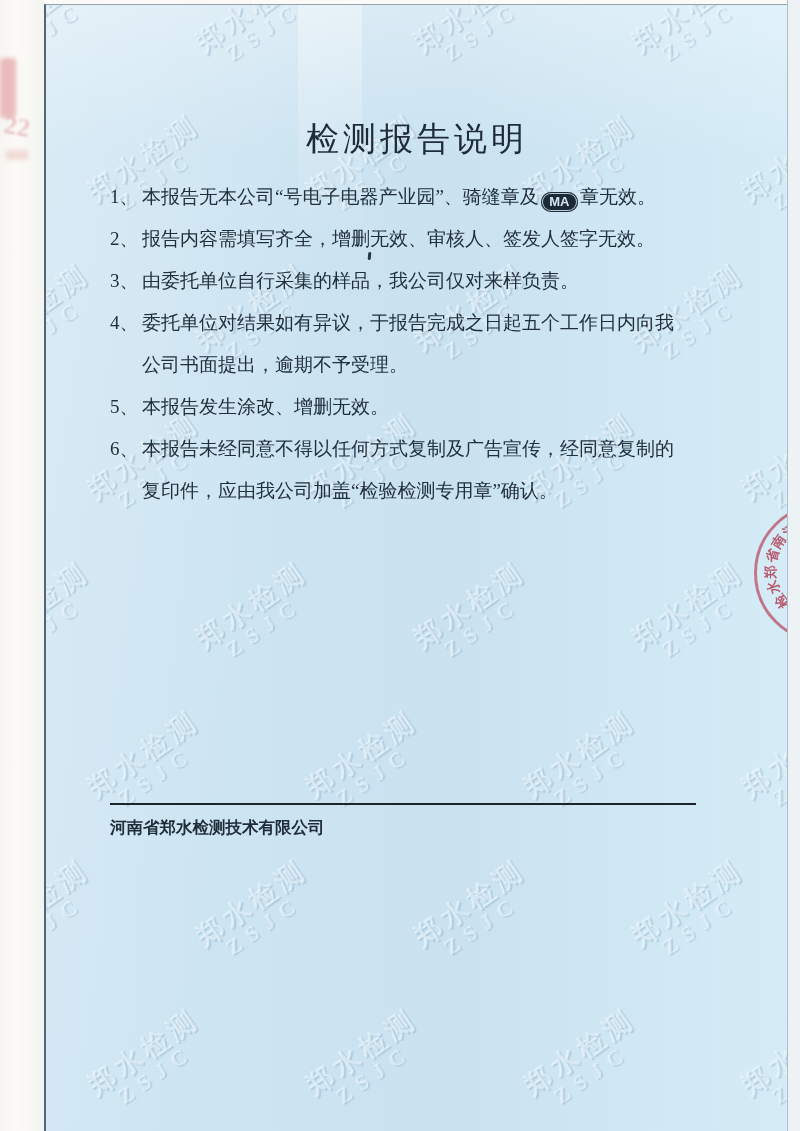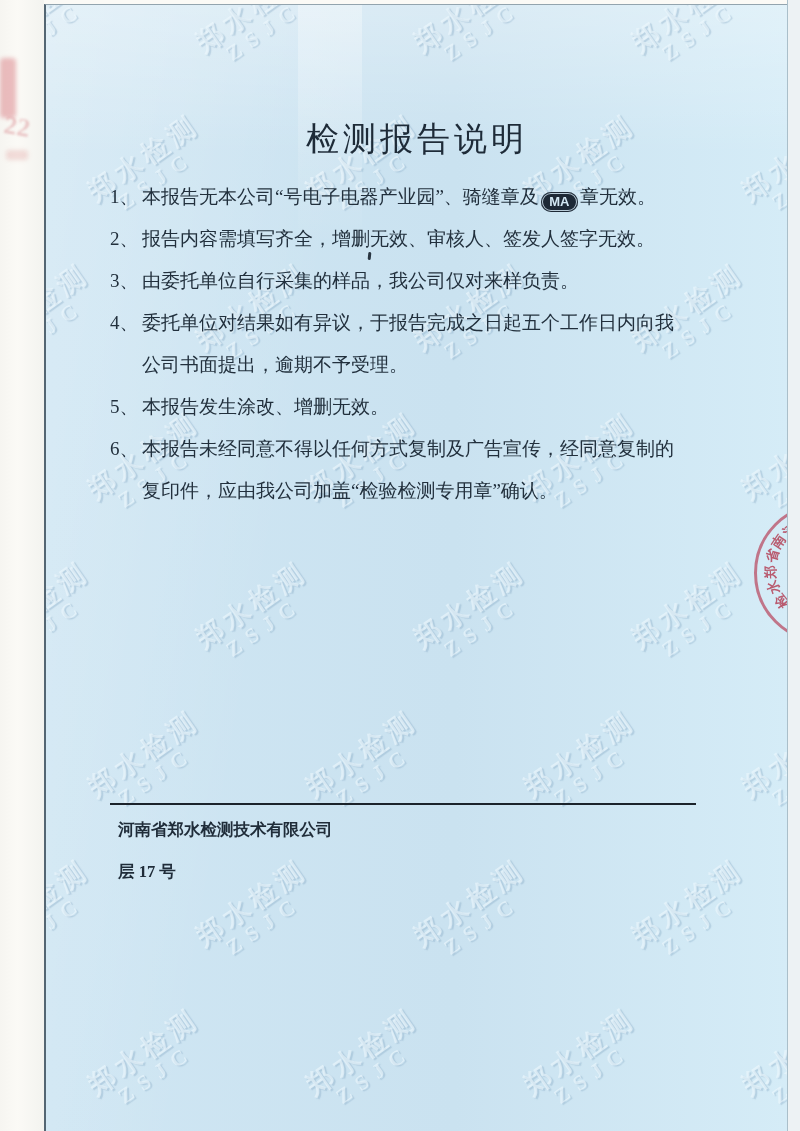--- a/index.html
+++ b/index.html
@@ -53,21 +53,21 @@
     background:#1d2936;color:#d3e8f4;border-radius:10px;text-align:center;
     font-size:13px;font-weight:bold;font-family:"Liberation Sans","DejaVu Sans",sans-serif;
     box-shadow:inset 0 0 0 1px #1d2936, inset 0 0 0 2px rgba(211,232,244,0.85);
     margin:0 2px;}
 
   .ink-tick{position:absolute;left:322px;top:247px;width:3px;height:8px;
     background:#2a3642;border-radius:2px;transform:rotate(6deg);}
 
   .footer{position:absolute;left:64px;top:790px;width:586px;}
   .divider{border:none;border-top:2px solid #1b232b;margin:8px 0 6px 0;width:100%;}
-  .footer p{margin:8px;font-size:16.5px;font-weight:bold;line-height:33.5px;color:#1f2c39;}
+  .footer p{margin:0;font-size:16.5px;font-weight:bold;line-height:33.5px;color:#1f2c39;}
 
   
   .stamp{position:absolute;inset:0;pointer-events:none;}
   .stamp-circle{position:absolute;left:708px;top:498px;width:134px;height:134px;
     border:3.5px solid rgba(184,70,94,0.72);border-radius:50%;}
   .seal-char{position:absolute;font-size:13.5px;font-weight:bold;
     color:rgba(178,58,80,0.82);transform-origin:center;}
 
   .light-band{position:absolute;left:252px;top:0;width:64px;height:240px;
     background:linear-gradient(180deg,rgba(255,255,255,0.35),rgba(255,255,255,0));}
@@ -243,21 +243,20 @@
         <span class="num">6、</span>
         <span class="txt">本报告未经同意不得以任何方式复制及广告宣传，经同意复制的复印件，应由我公司加盖“检验检测专用章”确认。</span>
       </div>
     </div>
 
     <div class="ink-tick"></div>
 
     <div class="footer">
       <hr class="divider">
       <p>河南省郑水检测技术有限公司</p>
-      <p>层 17 号</p>
     </div>
 
     <div class="stamp" id="stamp">
       <div class="stamp-circle"></div>
     <span class="seal-char" style="left: 744px; top: 526px; transform: translate(-50%, -50%) rotate(-38deg);">河</span>
         <span class="seal-char" style="left: 733px; top: 537px; transform: translate(-50%, -50%) rotate(-56deg);">南</span>
         <span class="seal-char" style="left: 727px; top: 551px; transform: translate(-50%, -50%) rotate(-74deg);">省</span>
         <span class="seal-char" style="left: 725px; top: 567px; transform: translate(-50%, -50%) rotate(-92deg);">郑</span>
         <span class="seal-char" style="left: 728px; top: 582px; transform: translate(-50%, -50%) rotate(-110deg);">水</span>
         <span class="seal-char" style="left: 736px; top: 596px; transform: translate(-50%, -50%) rotate(-128deg);">检</span>

